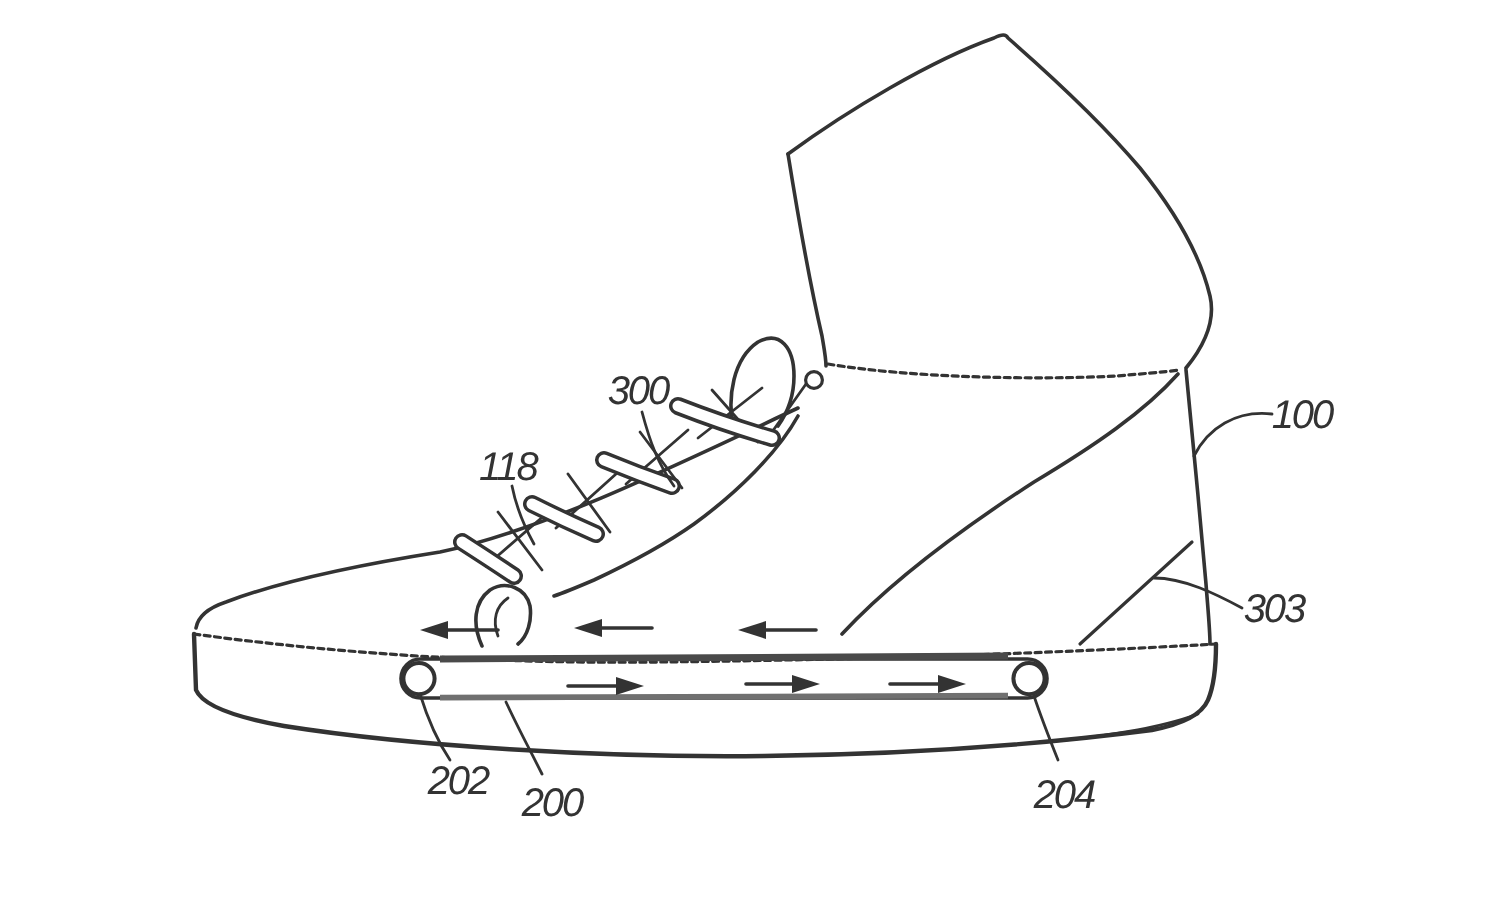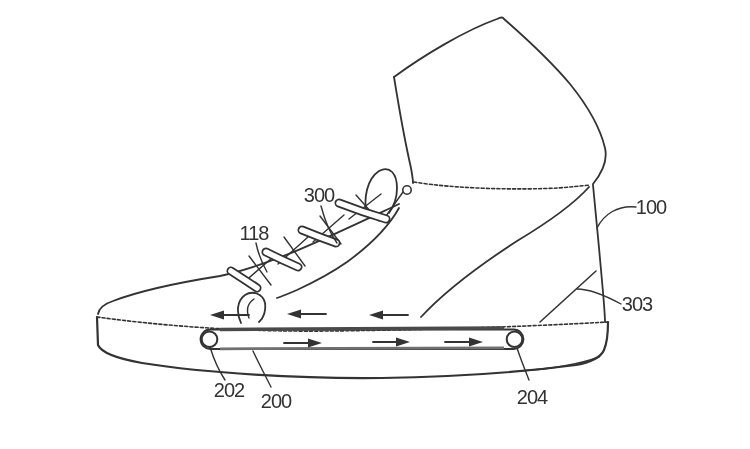--- a/index.html
+++ b/index.html
@@ -1,18 +1,19 @@
 <!DOCTYPE html>
 <html><head>
 <meta charset="utf-8">
 <style>
   html,body{margin:0;padding:0;background:#ffffff;}
   .stage{
     position:relative;width:750px;height:449px;background:#ffffff;overflow:hidden;
     font-family:"Liberation Sans",sans-serif;
+    font-style:italic;
   }
   svg{display:block;}
   .ink{stroke:#333333;fill:none;stroke-linecap:round;stroke-linejoin:round;}
   .w22{stroke-width:2.2;}
   .w18{stroke-width:1.8;}
   .w16{stroke-width:1.6;}
   .w14{stroke-width:1.4;}
   .dotted{stroke-dasharray:3 2.2;}
   .shade-top{stroke:#4a4a4a;stroke-width:3.4;fill:none;}
   .shade-bot{stroke:#707070;stroke-width:2.8;fill:none;}

